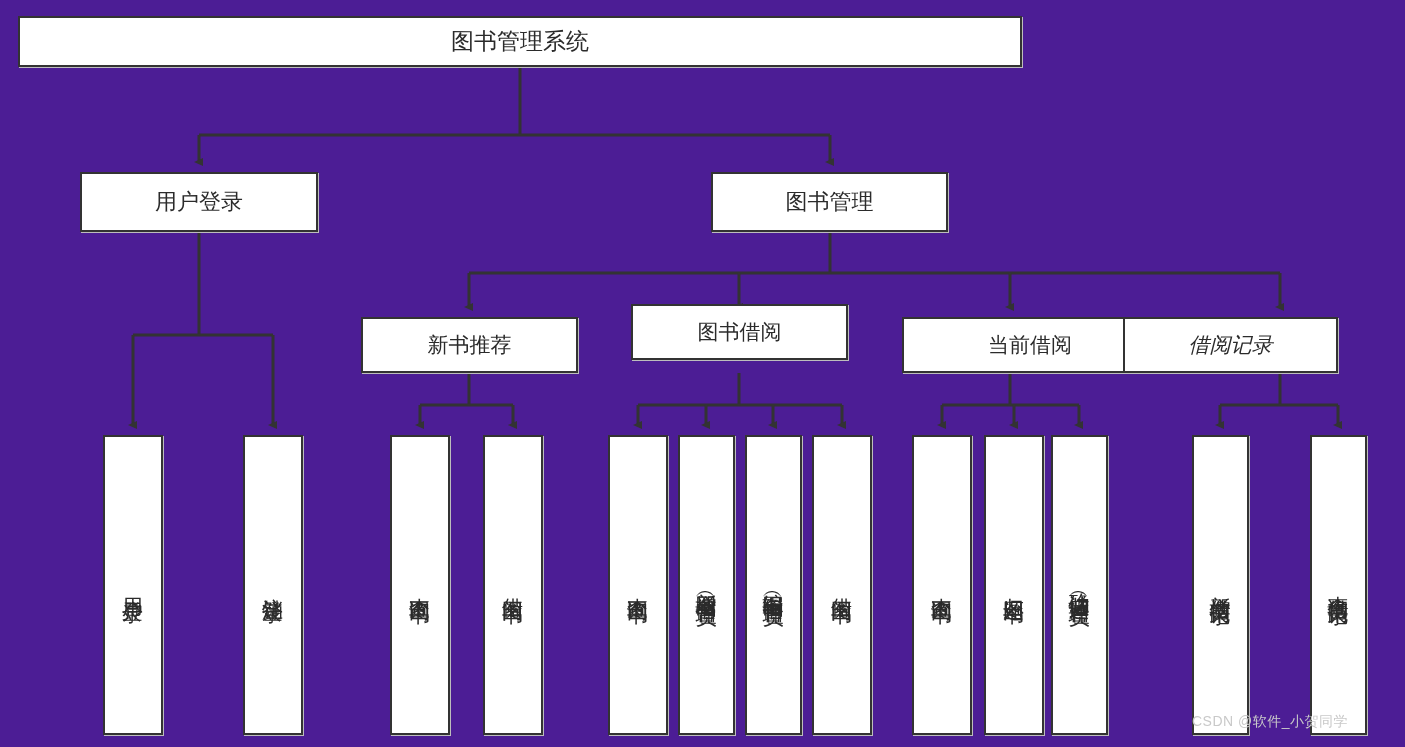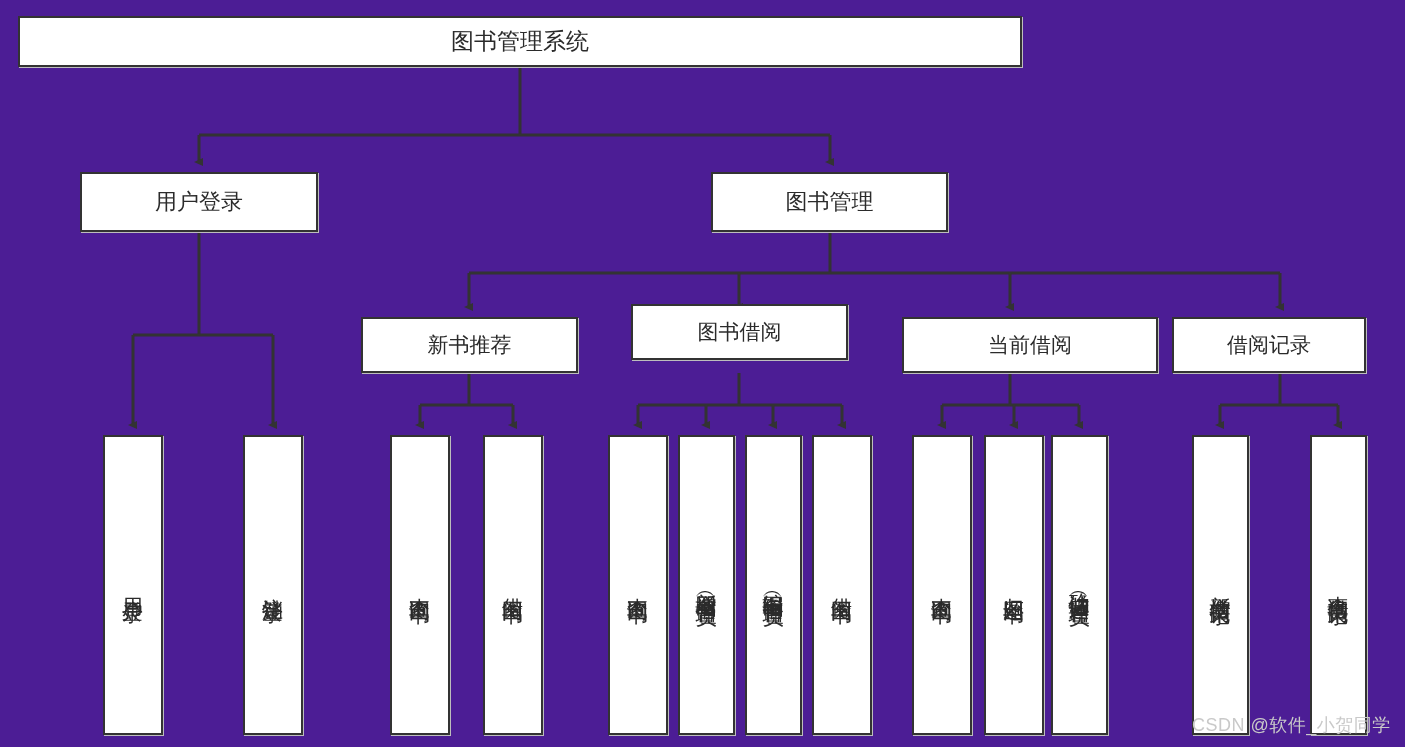--- a/index.html
+++ b/index.html
@@ -54,21 +54,21 @@
     white-space: nowrap;
   }
   .leaf {
     align-items: center;
     justify-content: center;
   }
   #watermark {
     position: absolute;
     left: 1192px;
     top: 713px;
-    font-size: 18px;
+    font-size: 14px;
     color: #c9c9c9;
     white-space: nowrap;
     letter-spacing: 0.5px;
   }
 </style>
 </head>
 <body>
 
 <div id="canvas">
 
@@ -136,21 +136,21 @@
 
   <div class="node lvl2" id="node-l2-0" style="left: 361px; top: 317px; width: 217px; height: 56px;">
     <span class="node-label">新书推荐</span>
   </div>
   <div class="node lvl2" id="node-l2-1" style="left: 631px; top: 304px; width: 217px; height: 56px;">
     <span class="node-label">图书借阅</span>
   </div>
   <div class="node lvl2" id="node-l2-2" style="left: 902px; top: 317px; width: 256px; height: 56px;">
     <span class="node-label">当前借阅</span>
   </div>
-  <div class="node lvl2" id="node-l2-3" style="left: 1172px; top: 317px; width: 194px; height: 56px;">
+  <div class="node lvl2" id="node-l2-3" style="left: 1123px; top: 317px; width: 215px; height: 56px; font-style: italic;">
     <span class="node-label">借阅记录</span>
   </div>
 
   <div class="node leaf" id="node-leaf-0" style="left: 103px; top: 435px; width: 60px; height: 300px;">
     <span class="node-label">用户登录</span>
   </div>
   <div class="node leaf" id="node-leaf-1" style="left: 243px; top: 435px; width: 60px; height: 300px;">
     <span class="node-label">注销登录</span>
   </div>
   <div class="node leaf" id="node-leaf-2" style="left: 390px; top: 435px; width: 60px; height: 300px;">

